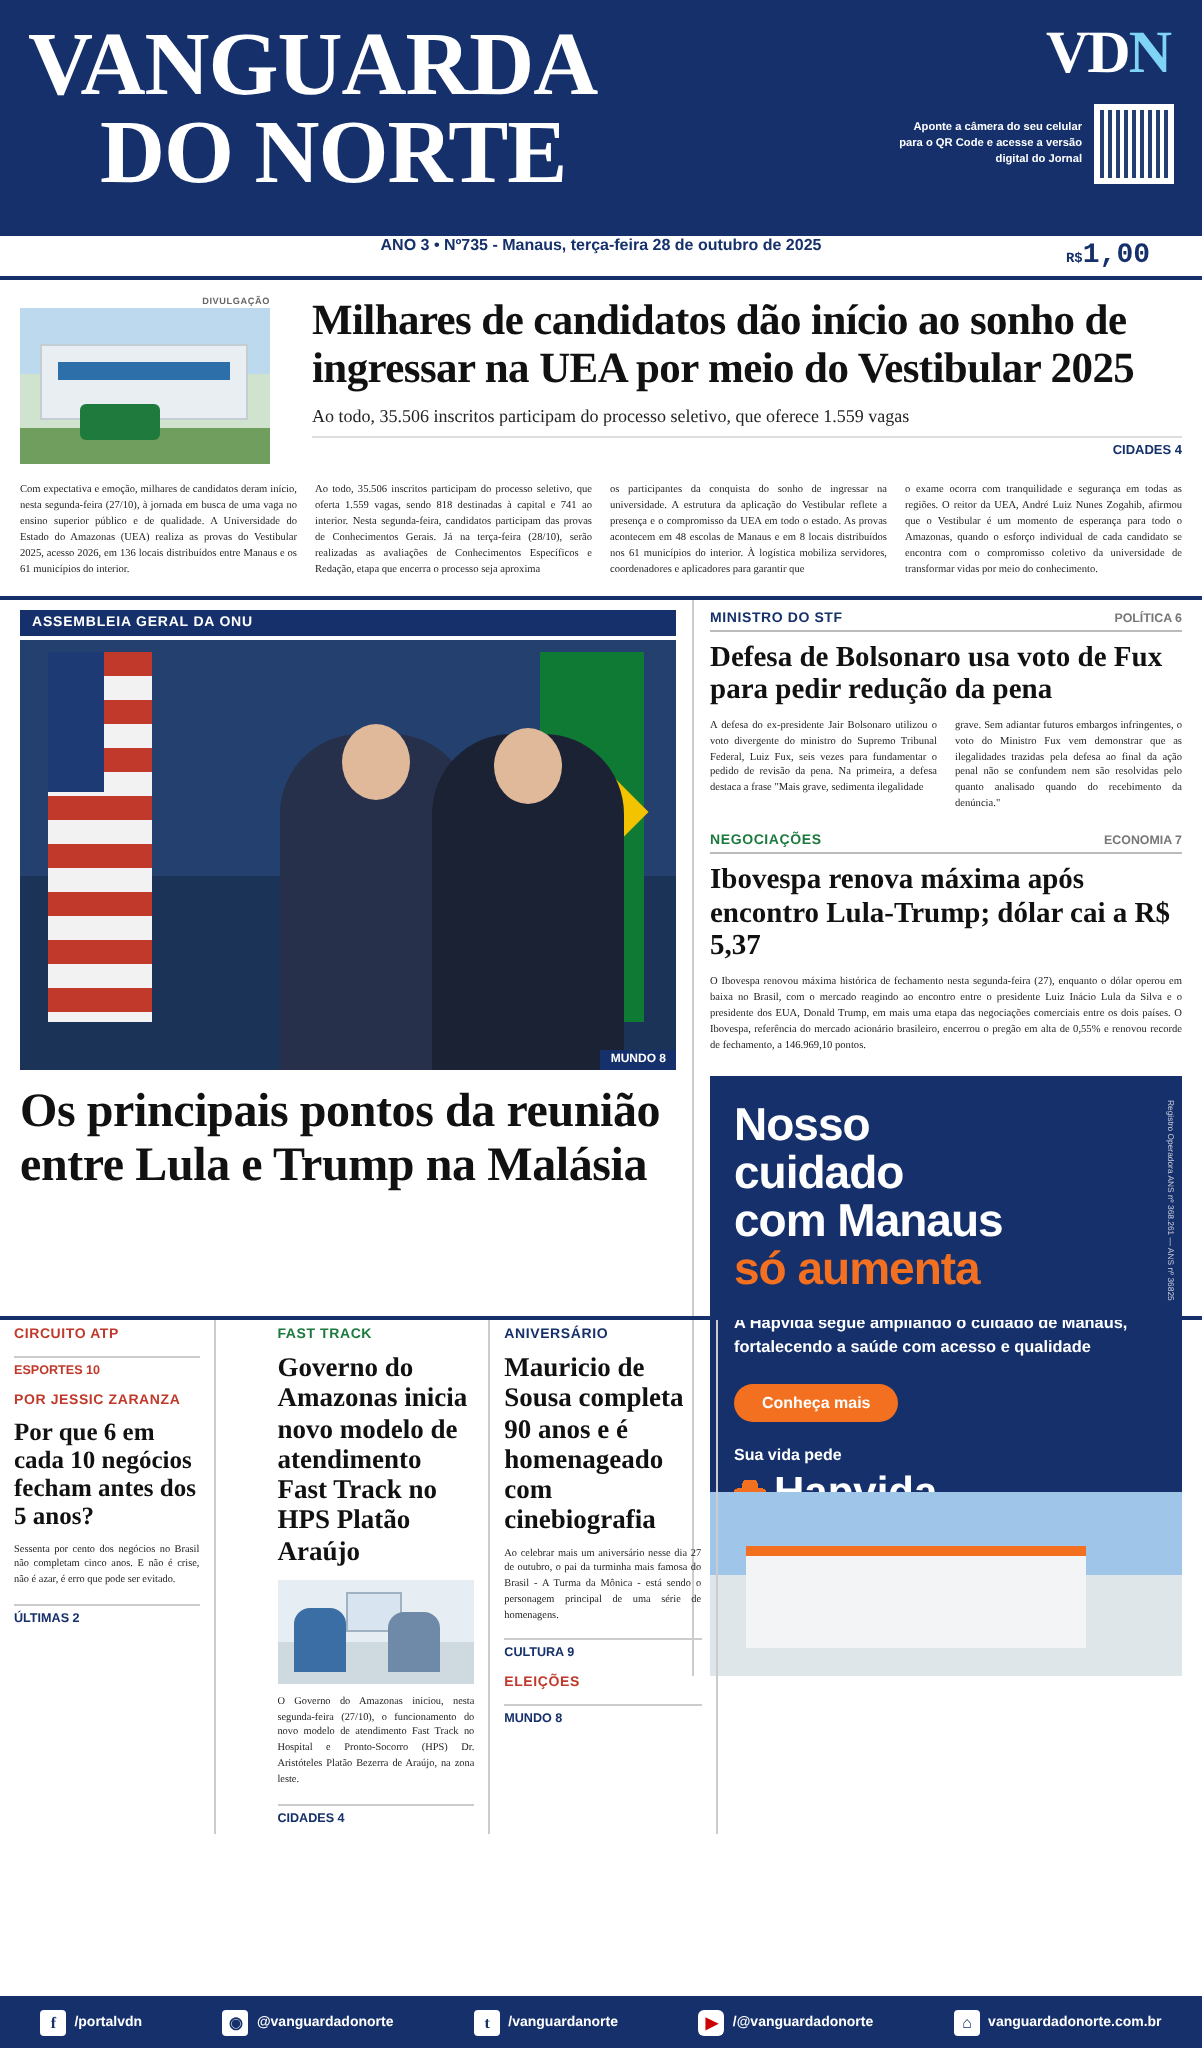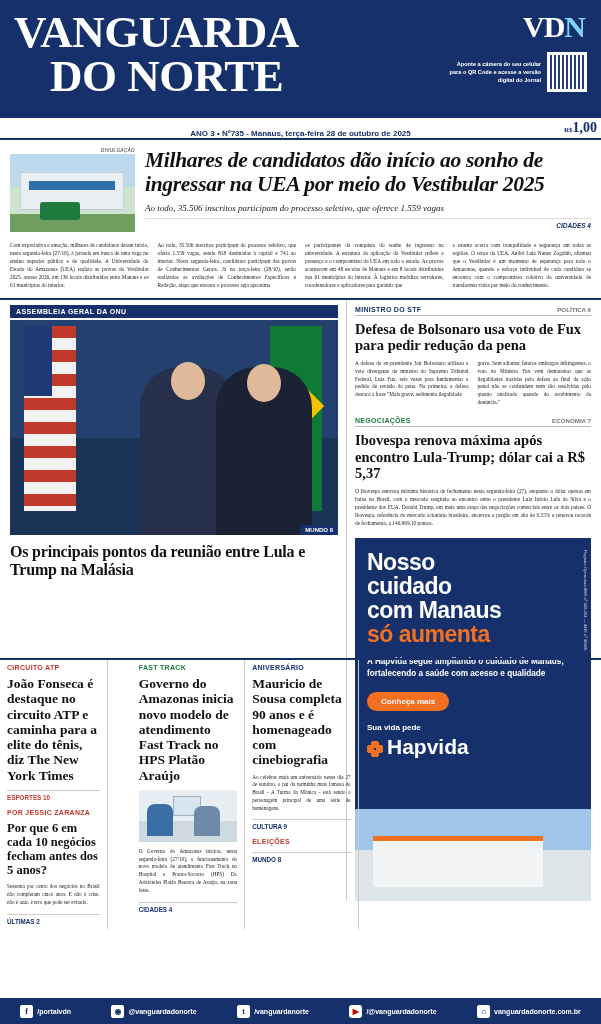--- a/index.html
+++ b/index.html
@@ -49,34 +49,34 @@
   .qr::before, .qr::after {
     content: ""; position: absolute; background:
       repeating-linear-gradient(90deg,#15306b 0 2px,#fff 2px 4px),
       repeating-linear-gradient(0deg,#15306b 0 2px,transparent 2px 4px);
     left: 3px; top: 3px; right: 3px; bottom: 3px; opacity: .85;
   }
   .qr::after { opacity: .5; }
 
   
   .infobar {
-    display: flex; align-items: flex-end; justify-content: center;
+    display: flex; align-items: flex-start; justify-content: center;
     border-bottom: 2px solid #15306b;
     height: 22px; position: relative;
     font-size: 8px; color: #15306b; font-weight: bold;
   }
   .price {
-    position: absolute; right: 4px; top: 2px;
-    font-family: Liberation Serif, serif; color: #15306b;
+    position: absolute; right: 26px; top: 2px;
+    font-family: Liberation Mono, monospace; color: #15306b;
   }
   .price .cur { font-size: 7px; font-weight: bold; }
   .price .val { font-size: 14px; font-weight: bold; }
 
   
-  .lead { display: flex; padding: 8px 10px 6px 10px; gap: 10px; font-style: italic; }
+  .lead { display: flex; padding: 8px 10px 6px 10px; gap: 21px; }
   .lead-photo-wrap { width: 125px; flex: 0 0 125px; }
   .credit {
     font-size: 4.6px; letter-spacing: .3px; color: #666;
     text-align: right; margin-bottom: 1px; font-weight: bold;
   }
   .lead-photo {
     width: 125px; height: 78px;
     background: linear-gradient(#bcd9ee 0 42%, #cfe3cf 42% 100%);
     position: relative; overflow: hidden;
   }
@@ -157,21 +157,21 @@
   }
   .big-photo .h1 { left: 161px; top: 42px; }
   .big-photo .h2 { left: 237px; top: 44px; }
   .badge-mundo {
     position: absolute; right: 0; bottom: 0;
     background: #15306b; color: #fff; font-size: 6px; font-weight: bold;
     padding: 2px 5px;
   }
   .mid-headline {
     font-family: "Liberation Serif", serif; font-weight: bold;
-    font-size: 16px; line-height: 1.15; margin-top: 8px; letter-spacing: -0.2px;
+    font-size: 24px; line-height: 1.15; margin-top: 8px; letter-spacing: -0.2px;
   }
 
   .kicker-row {
     display: flex; justify-content: space-between; align-items: baseline;
     border-bottom: 1px solid #bbb; padding-bottom: 2px; margin-top: 6px;
   }
   .kicker { font-size: 7px; font-weight: bold; color: #15306b; letter-spacing: .3px; }
   .kicker.red { color: #c0392b; }
   .kicker.green { color: #1d7a3e; }
   .page-ref { font-size: 6.2px; font-weight: bold; color: #777; }
@@ -185,21 +185,21 @@
     line-height: 1.5; text-align: justify; color: #222;
   }
   .one-col {
     margin-top: 6px; font-family: "Liberation Serif", serif; font-size: 5.3px;
     line-height: 1.5; text-align: justify; color: #222;
   }
 
   
   .ad {
     margin-top: 10px; background: #15306b; color: #fff;
-    padding: 12px 12px 10px 12px; position: relative; height: 363px;
+    padding: 12px 12px 10px 12px; position: relative; height: 300px;
   }
   .ad h2 {
     font-family: "Liberation Sans", sans-serif; font-weight: bold;
     font-size: 23px; line-height: 1.05; letter-spacing: -0.5px;
   }
   .ad h2 .accent { color: #f37021; }
   .ad p.sub {
     font-size: 8.2px; line-height: 1.45; margin-top: 10px; font-weight: bold;
   }
   .ad .btn {
@@ -380,21 +380,20 @@
           <span class="flower"></span><span>Hapvida</span>
         </div>
         <div class="photo"></div>
       </div>
     </div>
   </div>
 
   <div class="bottom" style="position:absolute; left:0; top:650px; width:601px;">
     <div class="col c1">
       <div class="kicker red">CIRCUITO ATP</div>
-      <h3>João Fonseca é destaque no circuito ATP e caminha para a elite do tênis, diz The New York Times</h3>
       <div class="tagline">ESPORTES 10</div>
       <div class="kicker red" style="margin-top:8px">POR JESSIC ZARANZA</div>
       <h3 class="sm">Por que 6 em cada 10 negócios fecham antes dos 5 anos?</h3>
       <p class="body">Sessenta por cento dos negócios no Brasil não completam cinco anos. E não é crise, não é azar, é erro que pode ser evitado.</p>
       <div class="tagline blue">ÚLTIMAS 2</div>
     </div>
 
     <div class="col c2">
       <div class="kicker green">FAST TRACK</div>
       <h3>Governo do Amazonas inicia novo modelo de atendimento Fast Track no HPS Platão Araújo</h3>

